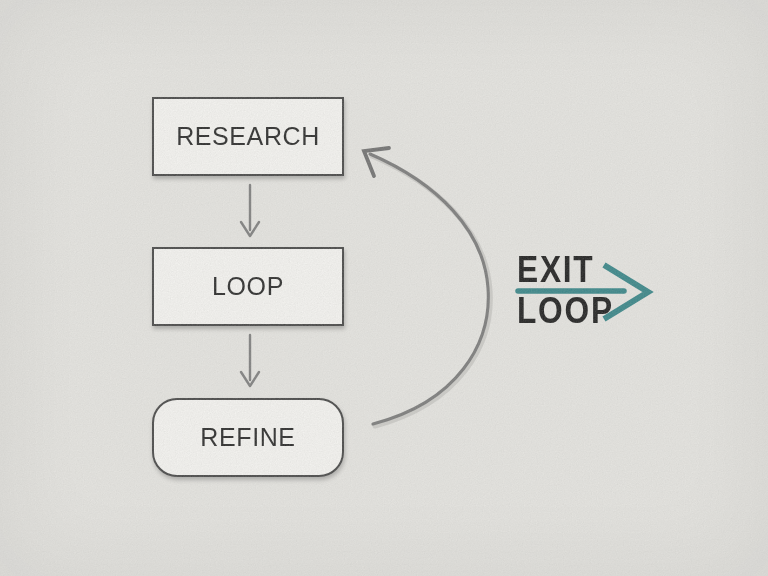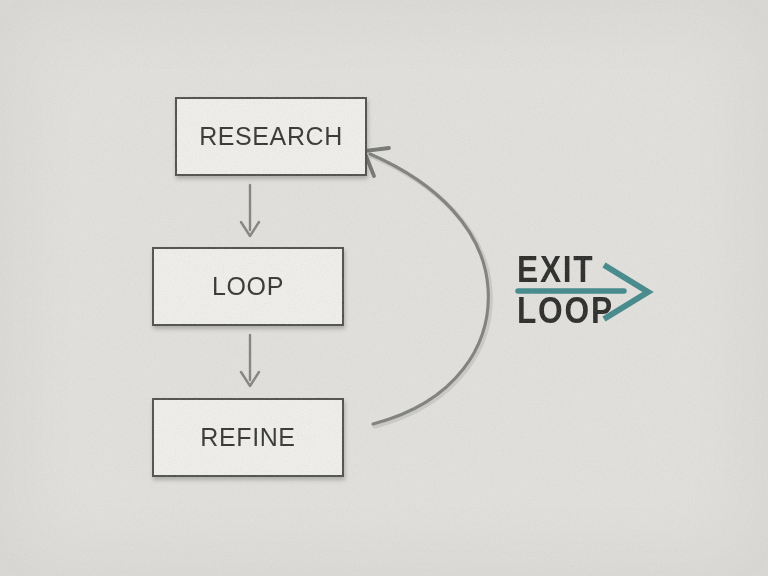--- a/index.html
+++ b/index.html
@@ -33,23 +33,23 @@
     align-items: center;
     justify-content: center;
     box-sizing: border-box;
   }
   .node-label {
     font-size: 25px;
     font-weight: 500;
     letter-spacing: 0.6px;
     color: #1d1d1d;
   }
-  #node-research { left: 152px; top: 97px; margin-left: 23px; }
+  #node-research { left: 152px; top: 97px; }
   #node-plan     { left: 152px; top: 247px; }
-  #node-refine   { left: 152px; top: 398px; }
+  #node-refine   { left: 152px; top: 398px; border-radius: 25px; }
 
   .exit-label {
     position: absolute;
     left: 517px;
     color: #111111;
     font-size: 36px;
     font-weight: 700;
     letter-spacing: 2px;
     line-height: 1;
     transform: scaleX(0.88);

